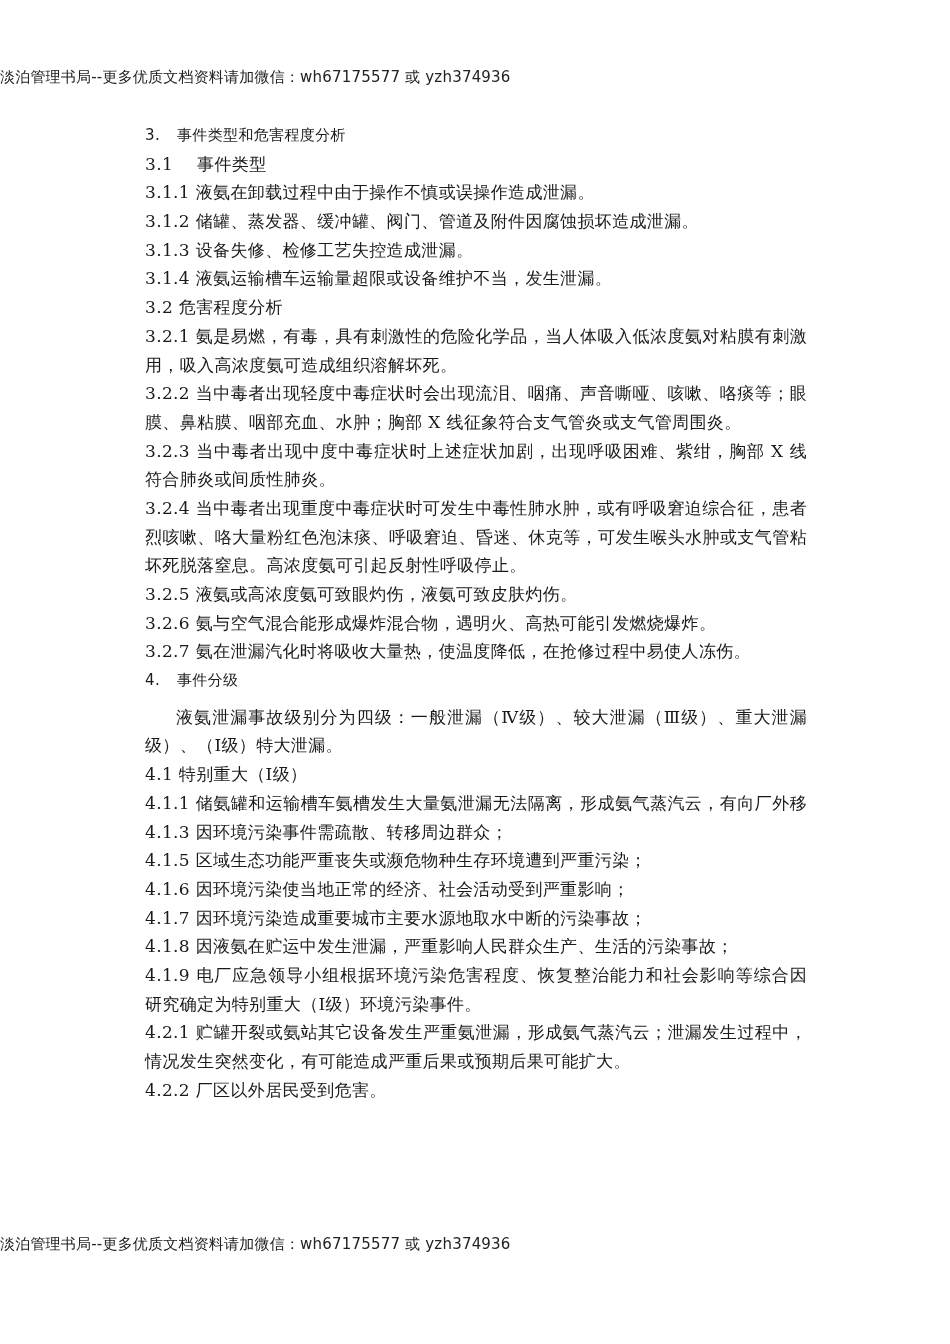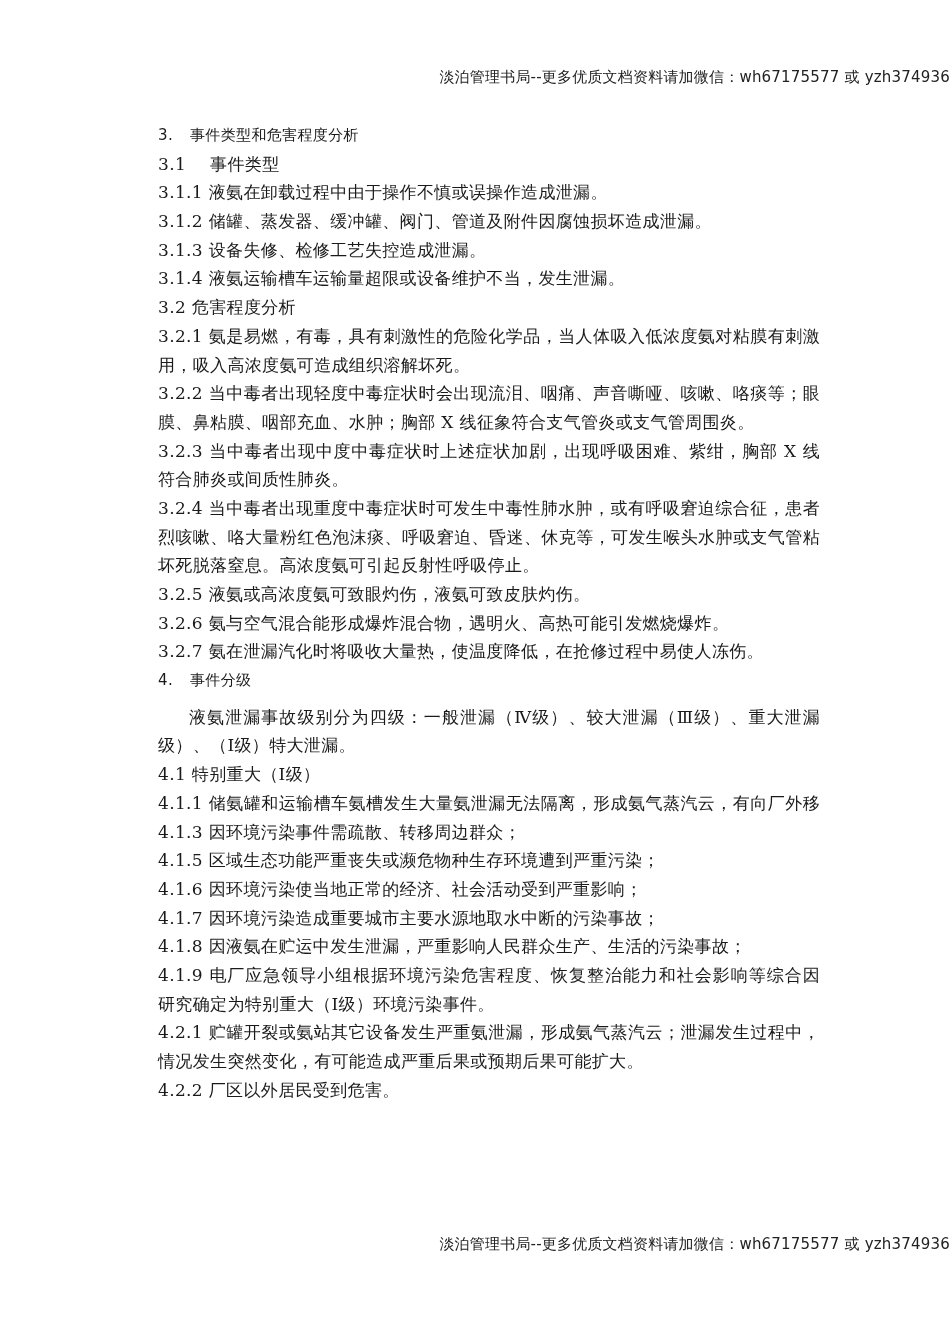--- a/index.html
+++ b/index.html
@@ -1,23 +1,23 @@
 <!DOCTYPE html>
 <html><head>
 <meta charset="utf-8">
 <style>
   html, body { margin: 0; padding: 0; background: #ffffff; }
   body { width: 950px; height: 1344px; position: relative; overflow: hidden;
          font-family: "DejaVu Serif", "Liberation Serif", serif; color: #1a1a1a; }
-  .watermark { position: absolute; left: 0; width: 950px; text-align: right;
+  .watermark { position: absolute; left: 0; width: 950px; text-align: left;
                font-family: "DejaVu Sans", "Liberation Sans", sans-serif;
                font-size: 15px; color: #222; letter-spacing: 0.2px; }
   .wm-top { top: 68px; }
   .wm-bottom { top: 1235px; }
-  .body { position: absolute; left: 158px; top: 121px; width: 662px; }
+  .body { position: absolute; left: 145px; top: 121px; width: 662px; }
   .line { height: 28.7px; line-height: 28.7px; font-size: 17px; white-space: nowrap;
           letter-spacing: 0.35px; }
   .h1 { font-family: "DejaVu Sans", "Liberation Sans", sans-serif; font-weight: normal; font-size: 15px; }
   .h1 .num { display: inline-block; width: 32px; }
   .h2gap { display: inline-block; width: 24px; }
   .indent { padding-left: 31px; margin-top: 8px; }
   .just { text-align: justify; text-align-last: justify; white-space: normal; overflow: hidden; }
 </style>
 </head>
 <body>

